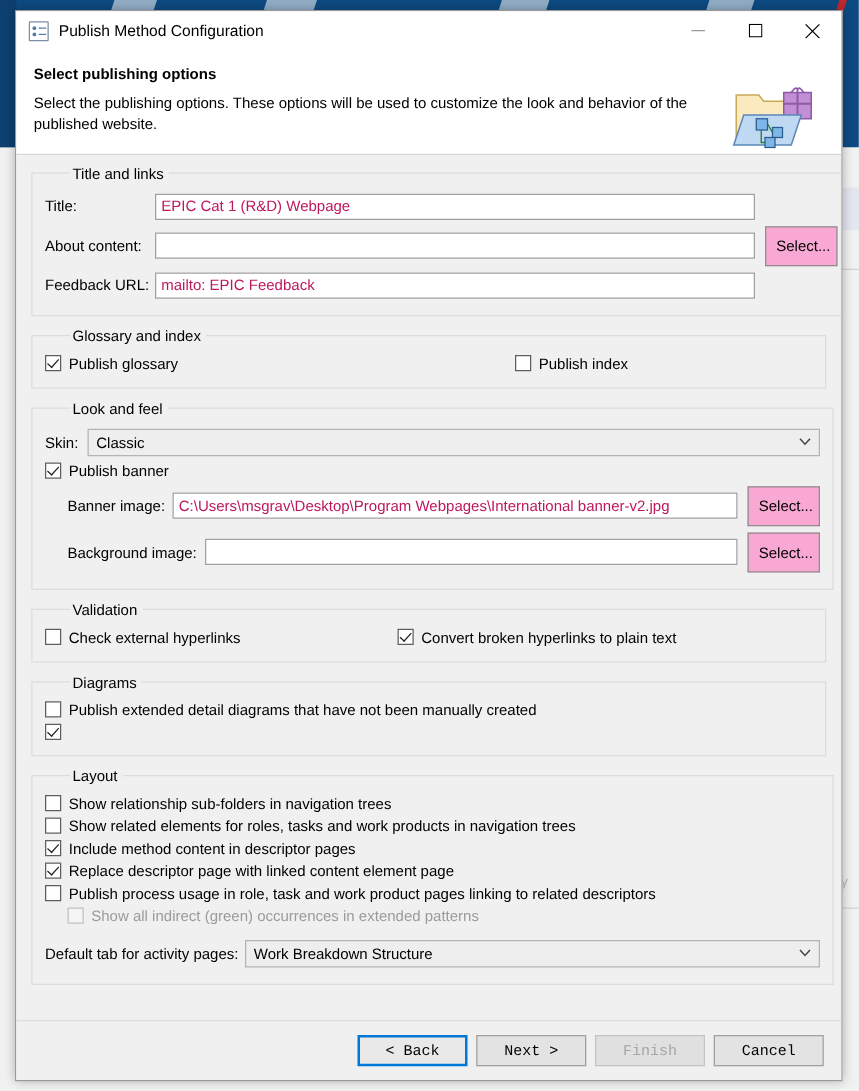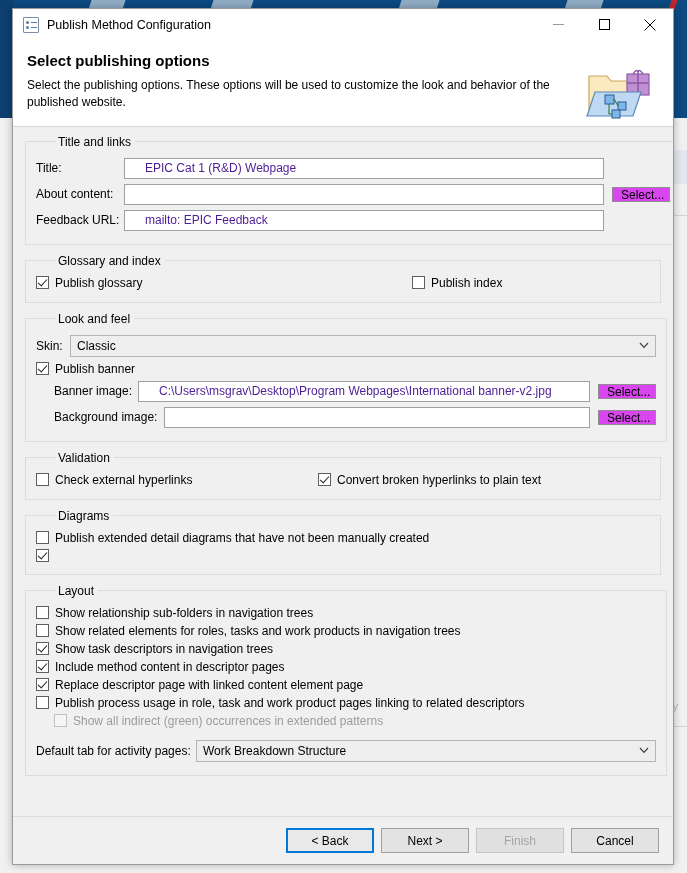--- a/index.html
+++ b/index.html
@@ -129,21 +129,21 @@
   .header {
     flex: none;
     background: #ffffff;
     border-bottom: 1px solid #d7d7d7;
     padding: 12px 14px 14px 14px;
     position: relative;
     min-height: 74px;
     box-sizing: border-box;
   }
   .header-title {
-    font-size: 15px;
+    font-size: 12px;
     font-weight: bold;
     color: #000;
     margin-bottom: 8px;
   }
   .header-desc {
     font-size: 12px;
     color: #000;
     line-height: 1.45;
     max-width: 530px;
   }
@@ -186,35 +186,35 @@
   .lbl {
     font-size: 12px;
     white-space: nowrap;
     color: #000;
   }
 
   input.txt {
     font-family: "Liberation Sans", sans-serif;
     font-size: 12px;
     height: 21px;
-    padding: 1px 20px;
+    padding: 1px 4px;
     border: 1px solid #a0a0a0;
     background: #fff;
-    color: #4c1d95;
+    color: #be185d;
     box-sizing: border-box;
     outline: none;
   }
   button.btn {
     font-family: "Liberation Sans", sans-serif;
     font-size: 12px;
-    height: 15px;
+    height: 32px;
     min-width: 56px;
     padding: 0 8px;
     border: 1px solid #8e8e8e;
-    background: #d946ef;
+    background: #f9a8d4;
     color: #000;
     box-sizing: border-box;
     cursor: pointer;
   }
 
   .combo {
     height: 22px;
     border: 1px solid #b4b4b4;
     background: #eeeeee;
     display: flex;
@@ -271,21 +271,21 @@
     background: #f0f0f0;
     border-top: 1px solid #dcdcdc;
     display: flex;
     align-items: center;
     justify-content: flex-end;
     padding-right: 14px;
     gap: 7px;
     box-sizing: border-box;
   }
   .wiz-btn {
-    font-family: Liberation Sans, sans-serif;
+    font-family: Liberation Mono, monospace;
     font-size: 12px;
     width: 88px;
     height: 25px;
     border: 1px solid #a0a0a0;
     background: #e3e3e3;
     color: #000;
     cursor: pointer;
     box-sizing: border-box;
   }
   .wiz-btn.focused {
@@ -463,24 +463,20 @@
       <div class="cb-row">
         <span class="cb"></span>
         <span class="cb-label">Show relationship sub-folders in navigation trees</span>
       </div>
       <div class="cb-row">
         <span class="cb"></span>
         <span class="cb-label">Show related elements for roles, tasks and work products in navigation trees</span>
       </div>
       <div class="cb-row">
         <span class="cb checked"></span>
-        <span class="cb-label">Show task descriptors in navigation trees</span>
-      </div>
-      <div class="cb-row">
-        <span class="cb checked"></span>
         <span class="cb-label">Include method content in descriptor pages</span>
       </div>
       <div class="cb-row">
         <span class="cb checked"></span>
         <span class="cb-label">Replace descriptor page with linked content element page</span>
       </div>
       <div class="cb-row">
         <span class="cb"></span>
         <span class="cb-label">Publish process usage in role, task and work product pages linking to related descriptors</span>
       </div>

